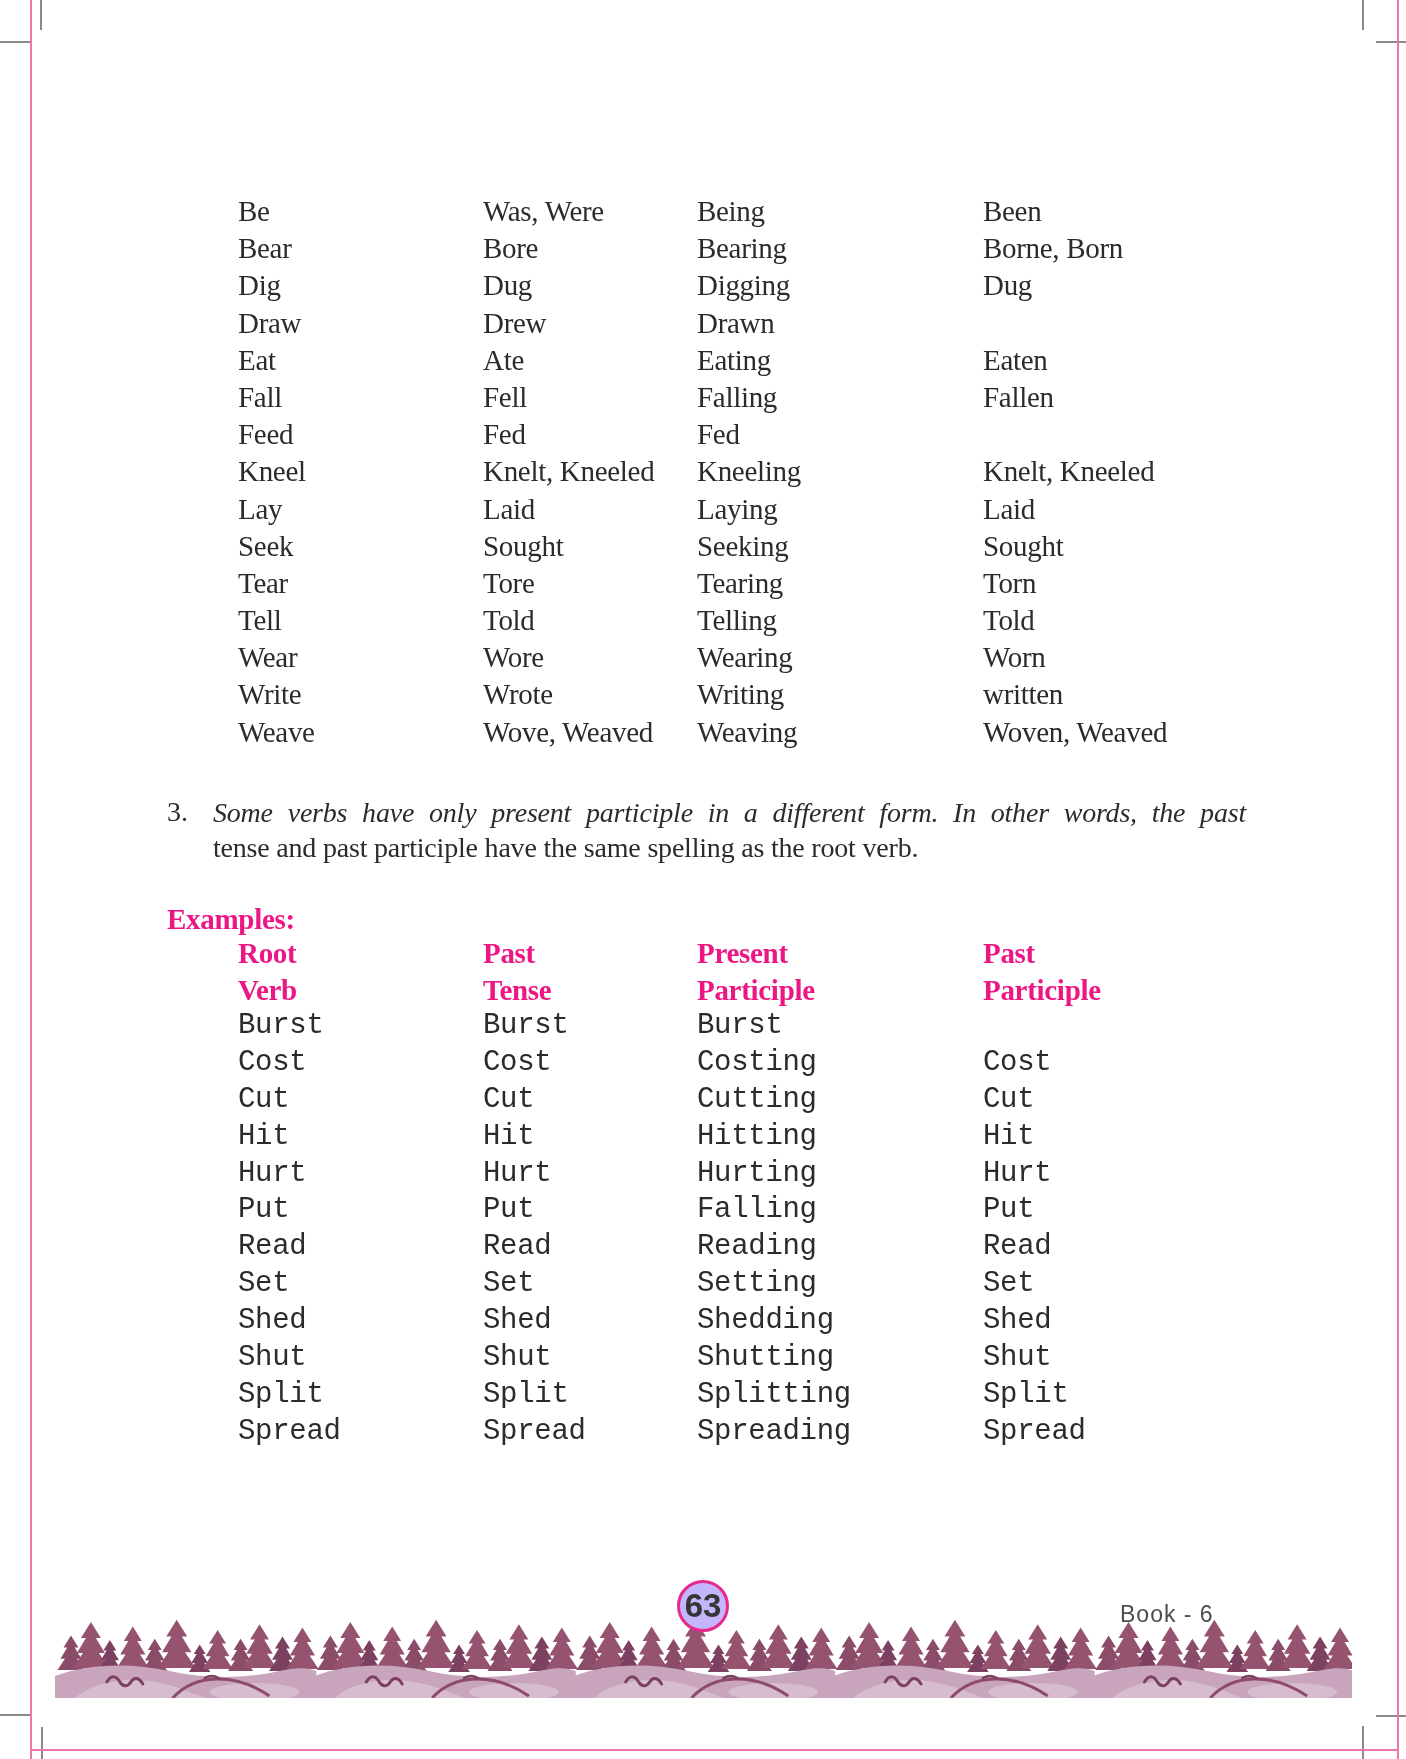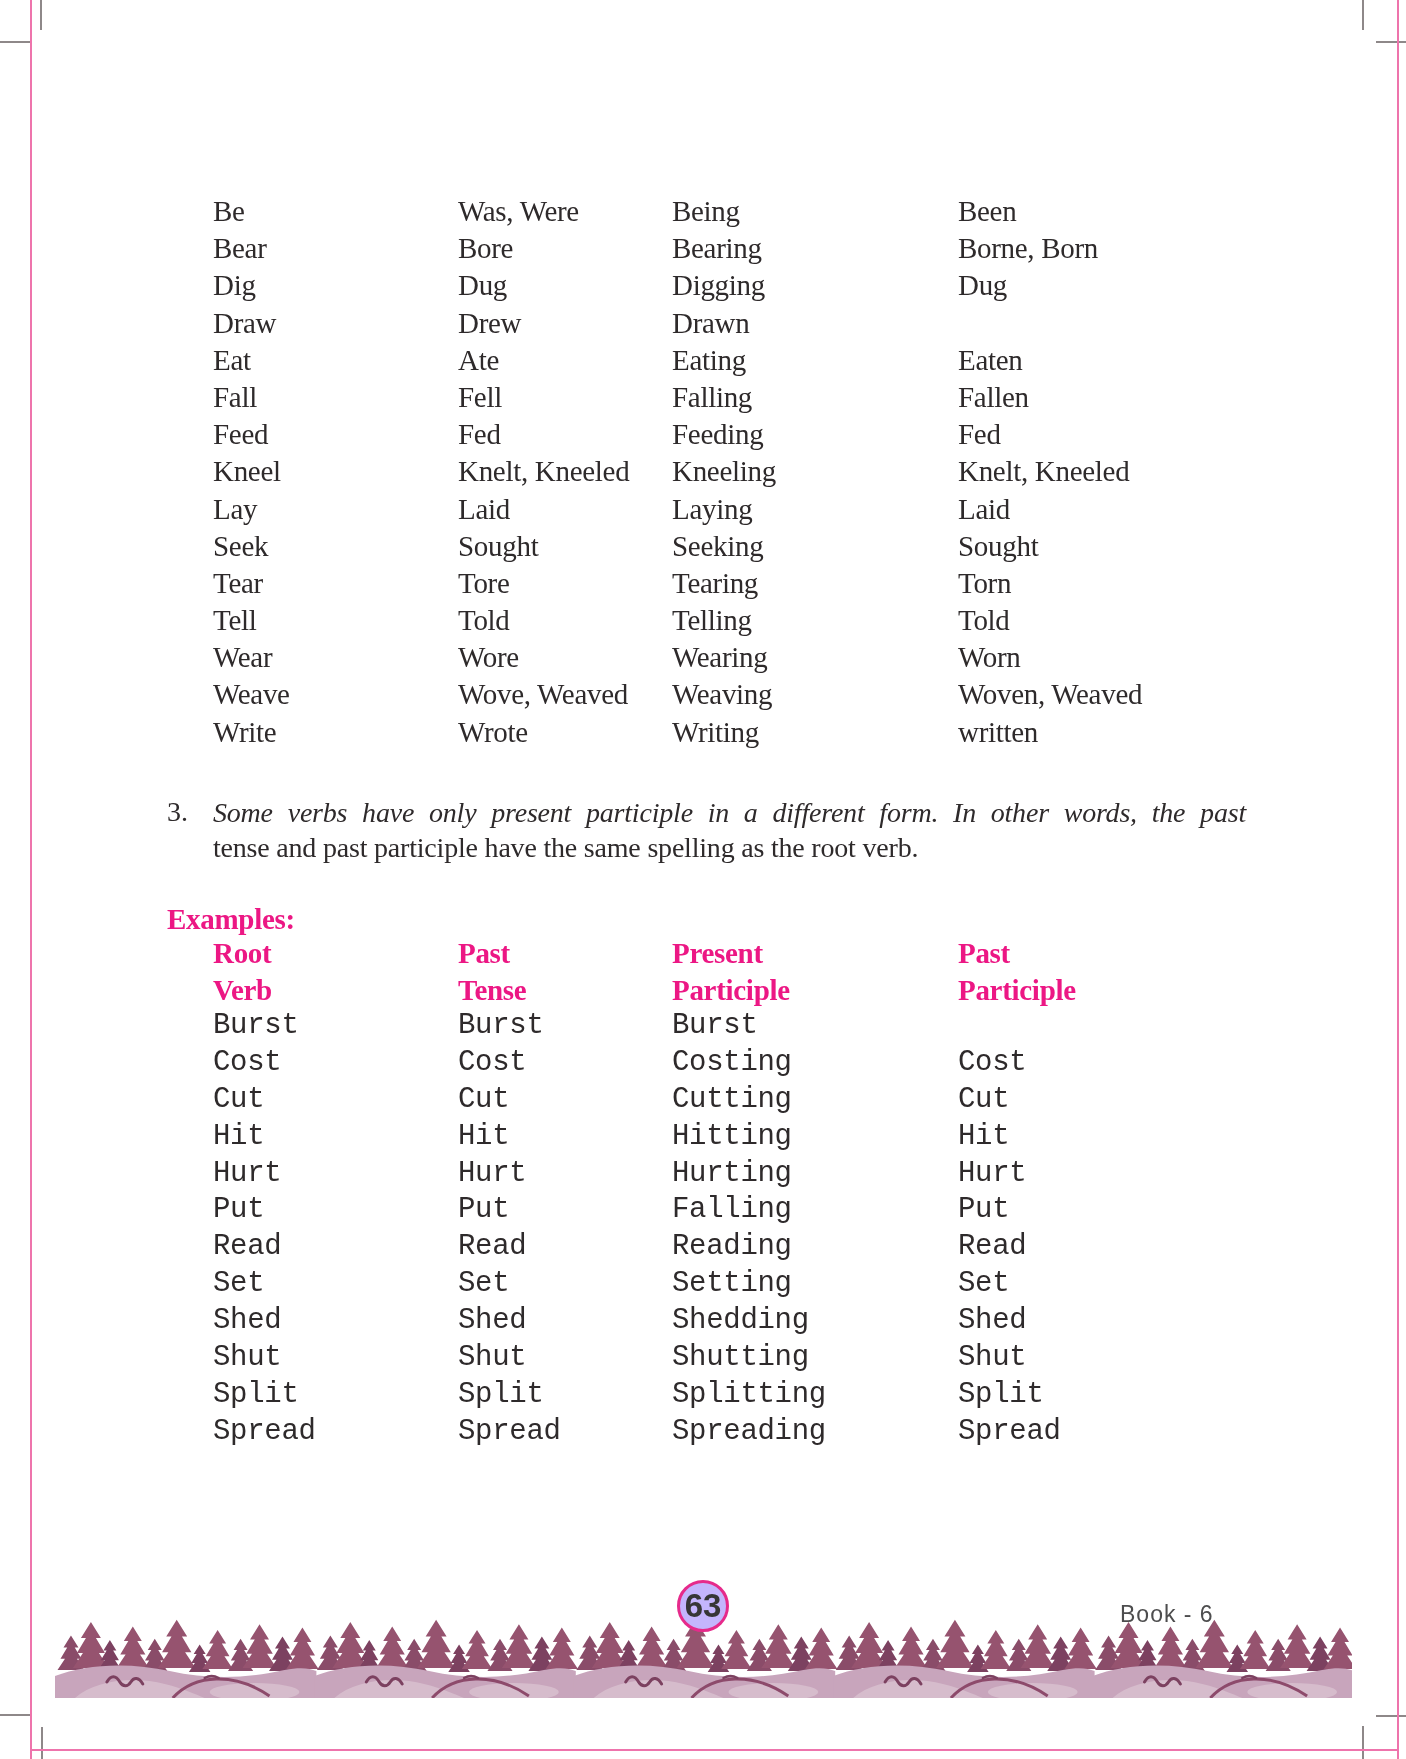--- a/index.html
+++ b/index.html
@@ -3,21 +3,21 @@
 <meta charset="utf-8">
 <style>
   html,body{margin:0;padding:0;}
   body{
     width:1406px;height:1759px;position:relative;background:#ffffff;
     font-family:"Liberation Serif",serif;color:#2E2A2B;overflow:hidden;
   }
 
   
   .vtable{position:absolute;left:213px;}
-  .trow{display:grid;grid-template-columns:245px 214px 286px auto;}
+  .trow{display:grid;grid-template-columns:245px 214px 286px auto;margin-left:25px;}
   .tcell{white-space:nowrap;letter-spacing:-0.3px;}
   #table1 .trow{height:37.2px;line-height:37.2px;font-size:29px;}
   #table2 .trow{height:36.9px;line-height:36.9px;font-size:29px;font-family:Liberation Mono, monospace;}
   .pinkhead .trow{height:37px;line-height:37px;font-size:29px;}
   .pinkhead .tcell{color:#EC1784;font-weight:bold;}
 
   
   .item-number{position:absolute;left:167px;top:796px;font-size:28px;}
   .para{position:absolute;left:213px;top:796px;width:1033px;font-size:28px;
         letter-spacing:-0.2px;line-height:34.5px;}
@@ -83,21 +83,20 @@
     </div>
     <div class="trow">
       <div class="tcell">Fall</div>
       <div class="tcell">Fell</div>
       <div class="tcell">Falling</div>
       <div class="tcell">Fallen</div>
     </div>
     <div class="trow">
       <div class="tcell">Feed</div>
       <div class="tcell">Fed</div>
-      <div class="tcell">Feeding</div>
       <div class="tcell">Fed</div>
     </div>
     <div class="trow">
       <div class="tcell">Kneel</div>
       <div class="tcell">Knelt, Kneeled</div>
       <div class="tcell">Kneeling</div>
       <div class="tcell">Knelt, Kneeled</div>
     </div>
     <div class="trow">
       <div class="tcell">Lay</div>
@@ -123,30 +122,30 @@
       <div class="tcell">Telling</div>
       <div class="tcell">Told</div>
     </div>
     <div class="trow">
       <div class="tcell">Wear</div>
       <div class="tcell">Wore</div>
       <div class="tcell">Wearing</div>
       <div class="tcell">Worn</div>
     </div>
     <div class="trow">
+      <div class="tcell">Write</div>
+      <div class="tcell">Wrote</div>
+      <div class="tcell">Writing</div>
+      <div class="tcell">written</div>
+    </div>
+    <div class="trow">
       <div class="tcell">Weave</div>
       <div class="tcell">Wove, Weaved</div>
       <div class="tcell">Weaving</div>
       <div class="tcell">Woven, Weaved</div>
-    </div>
-    <div class="trow">
-      <div class="tcell">Write</div>
-      <div class="tcell">Wrote</div>
-      <div class="tcell">Writing</div>
-      <div class="tcell">written</div>
     </div>
   </div>
 
 <div class="item-number">3.</div>
 <div class="para">
   <div class="jline">Some verbs have only present participle in a different form. In other words, the past</div>
   <div class="lline">tense and past participle have the same spelling as the root verb.</div>
 </div>
 
 <div class="examples-label">Examples:</div>

